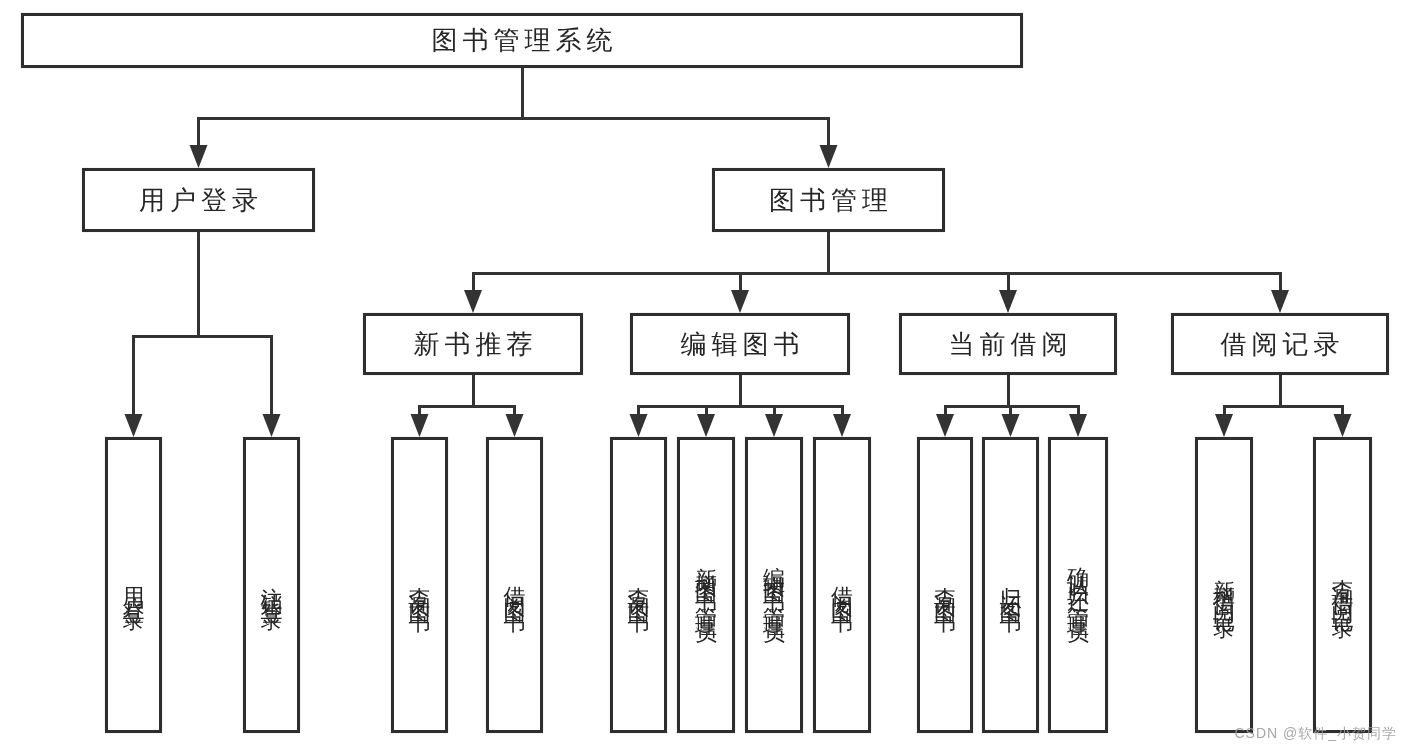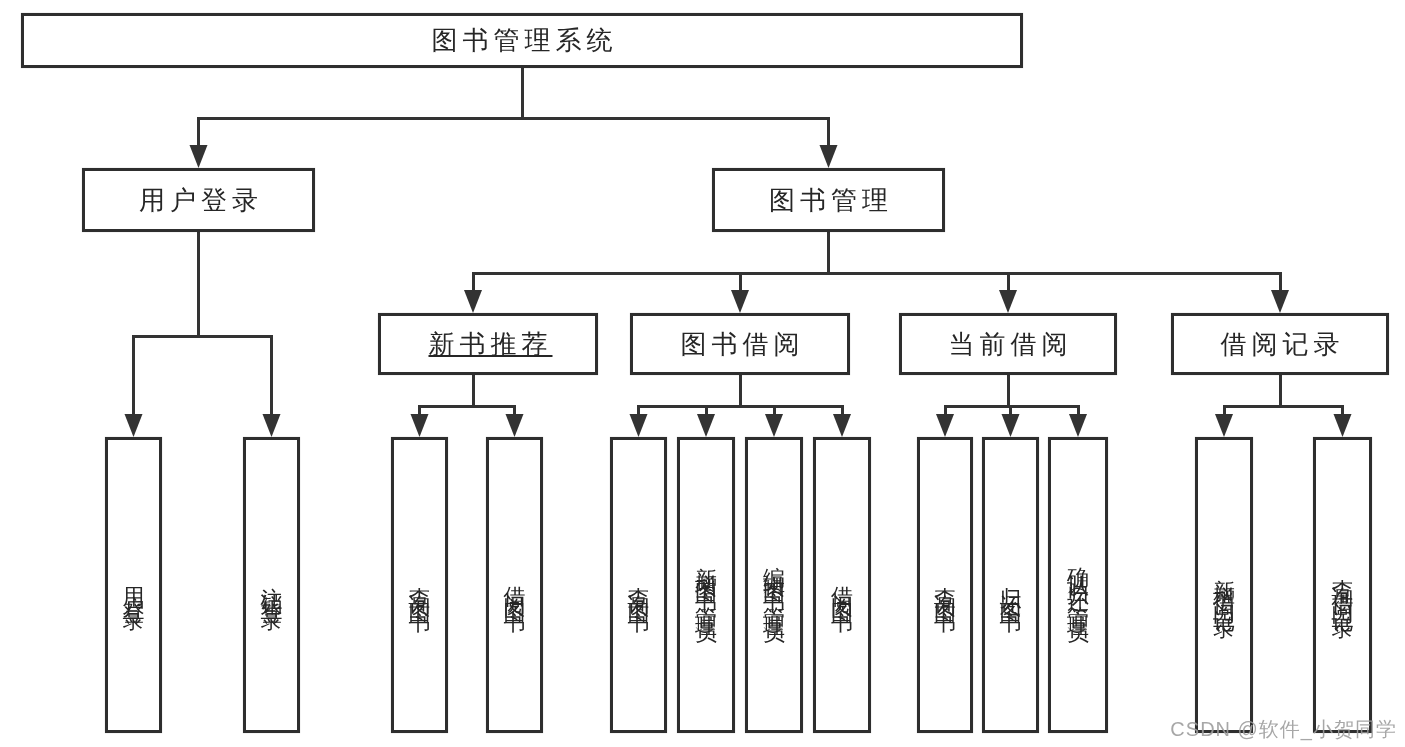--- a/index.html
+++ b/index.html
@@ -42,21 +42,21 @@
   .node.vert {
     writing-mode: vertical-rl;
     font-size: 22px;
     letter-spacing: 8px;
     line-height: 1;
   }
   #watermark {
     position: absolute;
     right: 8px;
     bottom: 4px;
-    font-size: 20px;
+    font-size: 14px;
     letter-spacing: 1px;
     color: #9e9e9e;
     opacity: 0.9;
     white-space: nowrap;
   }
 </style>
 </head>
 <body>
 
 <div id="stage">
@@ -113,24 +113,24 @@
       <polygon points="1215,414 1233,414 1224,437" fill="#333333"></polygon>
       <line x1="1342.5" y1="406" x2="1342.5" y2="416" stroke="#333333" stroke-width="3" stroke-linecap="square" shape-rendering="crispEdges"></line>
       <polygon points="1333.5,414 1351.5,414 1342.5,437" fill="#333333"></polygon>
     </svg>
   <div id="nodes">
       <div class="node horiz" style="left: 21px; top: 13px; width: 1002px; height: 55px;">图书管理系统</div>
       <div class="node horiz" style="left: 82px; top: 168px; width: 233px; height: 64px;">用户登录</div>
       <div class="node vert" style="left: 105px; top: 437px; width: 57px; height: 296px;">用户登录</div>
       <div class="node vert" style="left: 243px; top: 437px; width: 57px; height: 296px;">注销登录</div>
       <div class="node horiz" style="left: 712px; top: 168px; width: 233px; height: 64px; text-align: right;">图书管理</div>
-      <div class="node horiz" style="left: 378px; top: 313px; width: 220px; height: 62px; text-decoration: underline;">新书推荐</div>
+      <div class="node horiz" style="left: 363px; top: 313px; width: 220px; height: 62px;">新书推荐</div>
       <div class="node vert" style="left: 391px; top: 437px; width: 57px; height: 296px;">查询图书</div>
       <div class="node vert" style="left: 486px; top: 437px; width: 57px; height: 296px;">借阅图书</div>
-      <div class="node horiz" style="left: 630px; top: 313px; width: 220px; height: 62px;">图书借阅</div>
+      <div class="node horiz" style="left: 630px; top: 313px; width: 220px; height: 62px;">编辑图书</div>
       <div class="node vert" style="left: 610px; top: 437px; width: 57px; height: 296px;">查询图书</div>
       <div class="node vert" style="left: 677px; top: 437px; width: 58px; height: 296px;">新增图书（管理员）</div>
       <div class="node vert" style="left: 745px; top: 437px; width: 58px; height: 296px;">编辑图书（管理员）</div>
       <div class="node vert" style="left: 813px; top: 437px; width: 58px; height: 296px;">借阅图书</div>
       <div class="node horiz" style="left: 899px; top: 313px; width: 218px; height: 62px; text-align: right;">当前借阅</div>
       <div class="node vert" style="left: 917px; top: 437px; width: 56px; height: 296px;">查询图书</div>
       <div class="node vert" style="left: 982px; top: 437px; width: 57px; height: 296px;">归还图书</div>
       <div class="node vert" style="left: 1048px; top: 437px; width: 60px; height: 296px;">确认归还（管理员）</div>
       <div class="node horiz" style="left: 1171px; top: 313px; width: 218px; height: 62px;">借阅记录</div>
       <div class="node vert" style="left: 1195px; top: 437px; width: 58px; height: 296px;">新增借阅记录</div>

